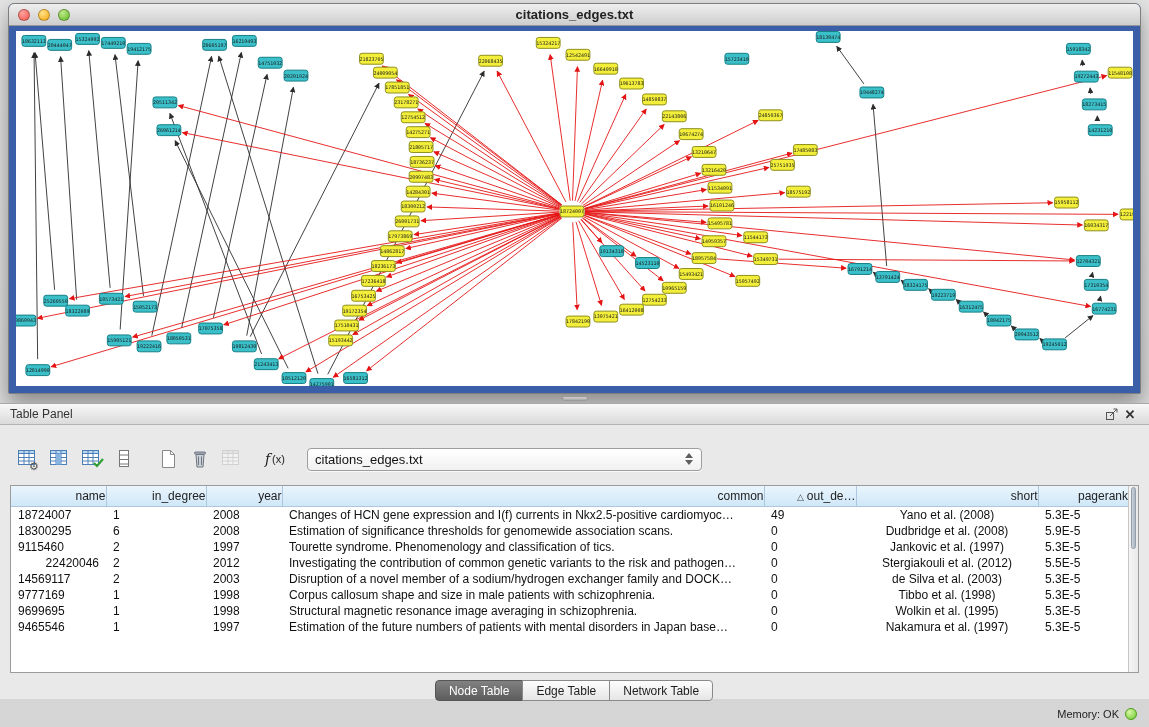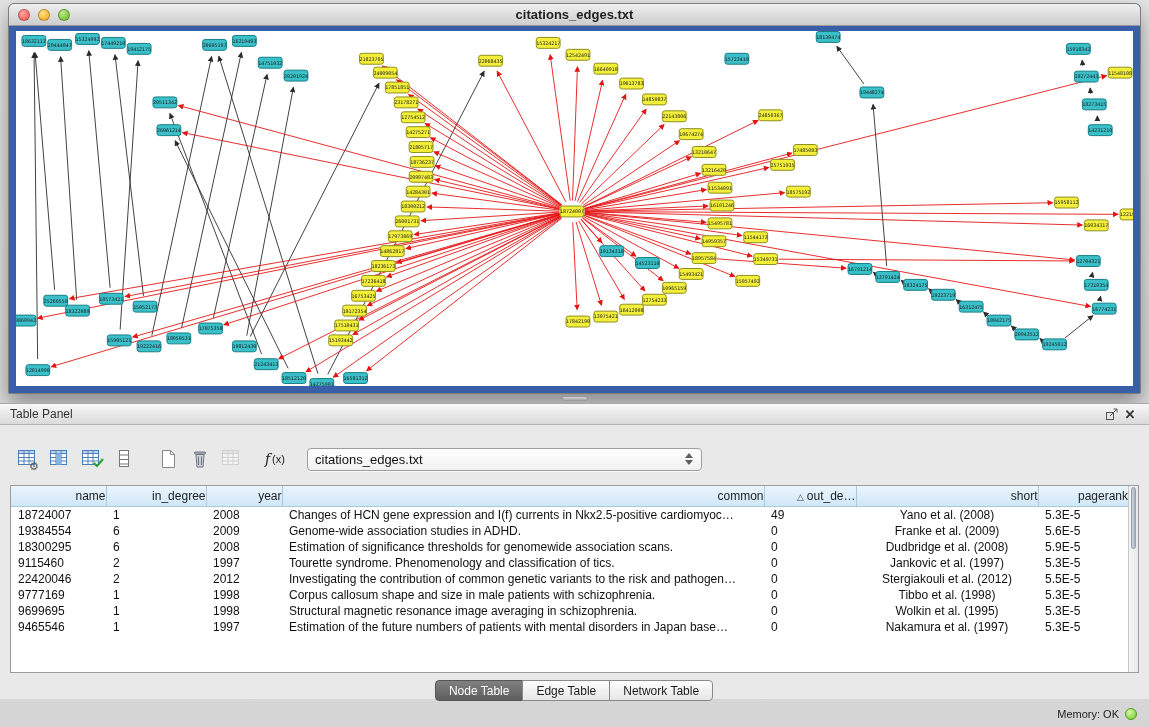--- a/index.html
+++ b/index.html
@@ -721,54 +721,54 @@
               <tr>
                 <td style="text-align: left;">18724007</td>
                 <td style="text-align: left;">1</td>
                 <td style="text-align: left;">2008</td>
                 <td style="text-align: left;">Changes of HCN gene expression and I(f) currents in Nkx2.5-positive cardiomyoc…</td>
                 <td style="text-align: left;">49</td>
                 <td style="text-align: center;">Yano et al. (2008)</td>
                 <td style="text-align: left;">5.3E-5</td>
               </tr>
               <tr>
-                <td style="text-align: left;">19384554</td>
-                <td style="text-align: left;">6</td>
-                <td style="text-align: left;">2009</td>
-                <td style="text-align: left;">Genome-wide association studies in ADHD.</td>
-                <td style="text-align: left;">0</td>
-                <td style="text-align: center;">Franke et al. (2009)</td>
-                <td style="text-align: left;">5.6E-5</td>
-              </tr>
-              <tr>
                 <td style="text-align: left;">18300295</td>
                 <td style="text-align: left;">6</td>
                 <td style="text-align: left;">2008</td>
                 <td style="text-align: left;">Estimation of significance thresholds for genomewide association scans.</td>
                 <td style="text-align: left;">0</td>
                 <td style="text-align: center;">Dudbridge et al. (2008)</td>
                 <td style="text-align: left;">5.9E-5</td>
               </tr>
               <tr>
                 <td style="text-align: left;">9115460</td>
                 <td style="text-align: left;">2</td>
                 <td style="text-align: left;">1997</td>
                 <td style="text-align: left;">Tourette syndrome. Phenomenology and classification of tics.</td>
                 <td style="text-align: left;">0</td>
                 <td style="text-align: center;">Jankovic et al. (1997)</td>
                 <td style="text-align: left;">5.3E-5</td>
               </tr>
               <tr>
-                <td style="text-align: left;">22420046</td>
+                <td style="text-align: right;">22420046</td>
                 <td style="text-align: left;">2</td>
                 <td style="text-align: left;">2012</td>
                 <td style="text-align: left;">Investigating the contribution of common genetic variants to the risk and pathogen…</td>
                 <td style="text-align: left;">0</td>
                 <td style="text-align: center;">Stergiakouli et al. (2012)</td>
                 <td style="text-align: left;">5.5E-5</td>
+              </tr>
+              <tr>
+                <td style="text-align: left;">14569117</td>
+                <td style="text-align: left;">2</td>
+                <td style="text-align: left;">2003</td>
+                <td style="text-align: left;">Disruption of a novel member of a sodium/hydrogen exchanger family and DOCK…</td>
+                <td style="text-align: left;">0</td>
+                <td style="text-align: center;">de Silva et al. (2003)</td>
+                <td style="text-align: left;">5.3E-5</td>
               </tr>
               <tr>
                 <td style="text-align: left;">9777169</td>
                 <td style="text-align: left;">1</td>
                 <td style="text-align: left;">1998</td>
                 <td style="text-align: left;">Corpus callosum shape and size in male patients with schizophrenia.</td>
                 <td style="text-align: left;">0</td>
                 <td style="text-align: center;">Tibbo et al. (1998)</td>
                 <td style="text-align: left;">5.3E-5</td>
               </tr>

